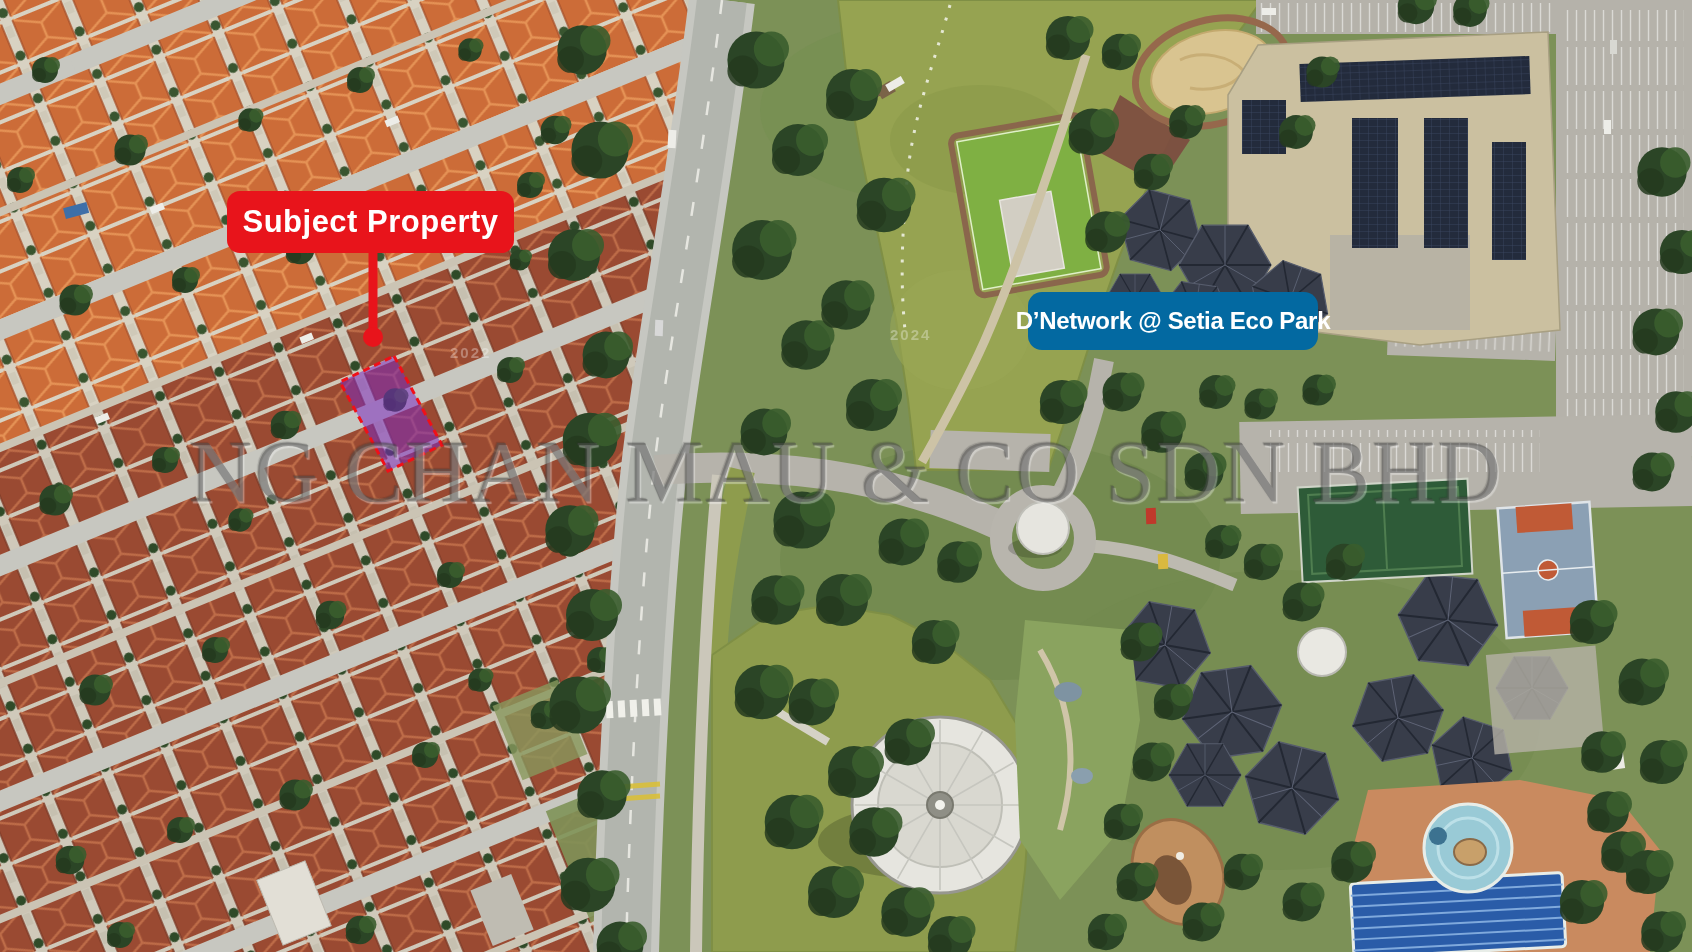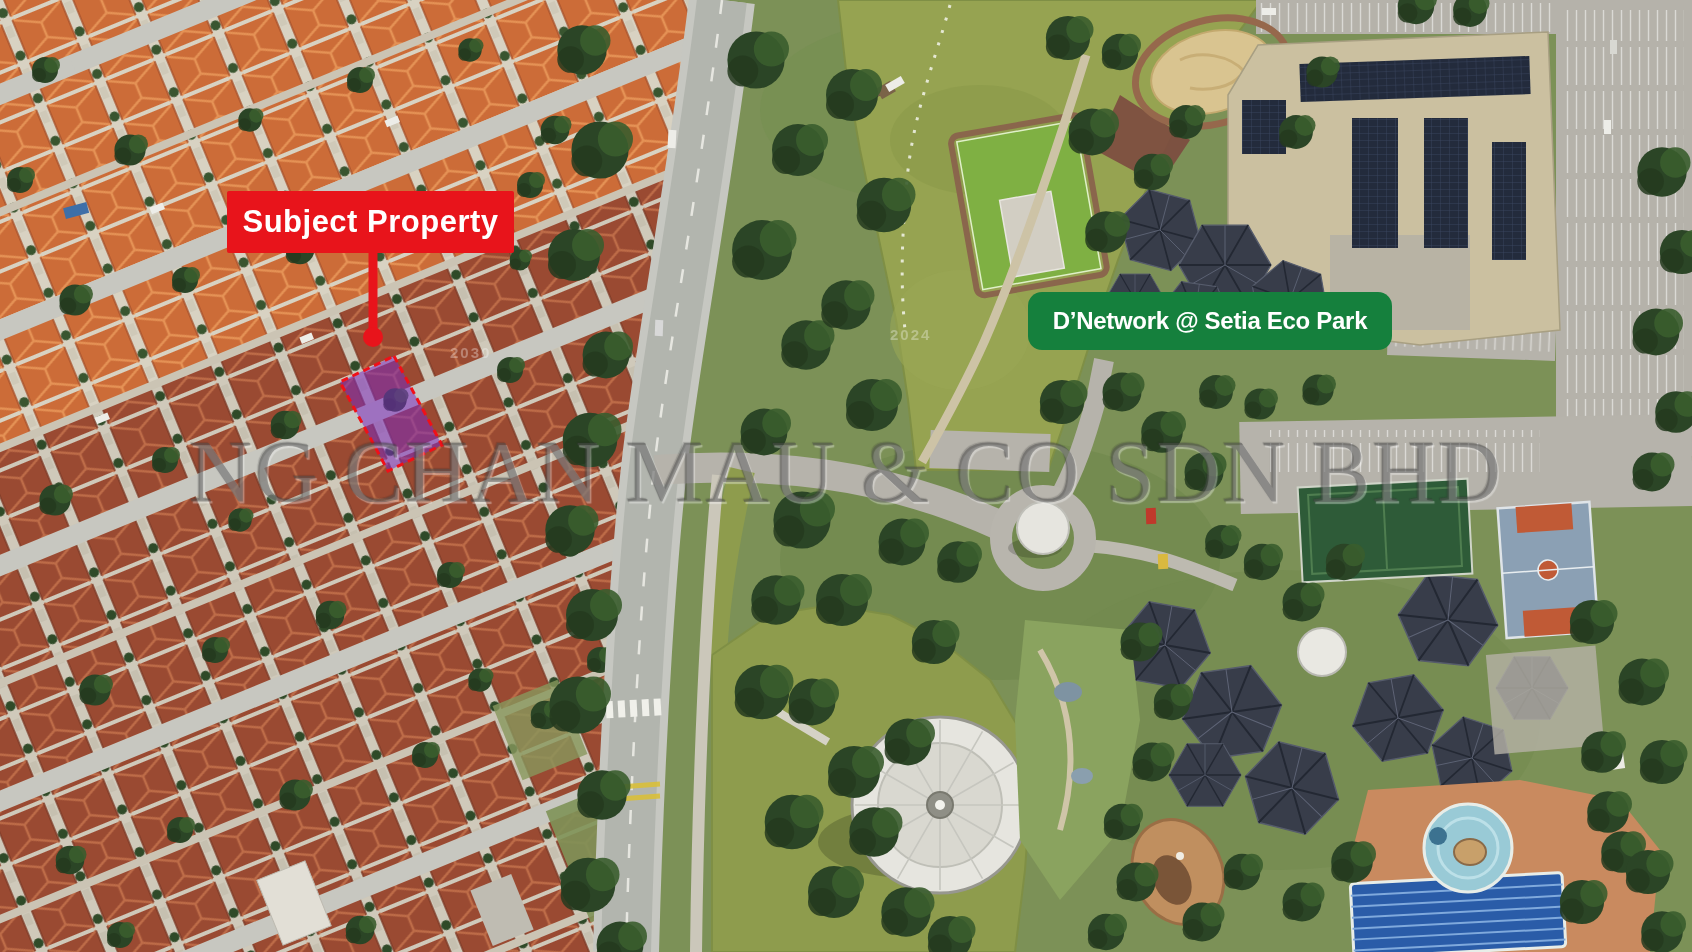--- a/index.html
+++ b/index.html
@@ -3,23 +3,23 @@
 <meta charset="utf-8">
 <style>
   * { margin:0; padding:0; box-sizing:border-box; }
   html,body { width:1692px; height:952px; overflow:hidden; background:#7C9157; }
   .stage { position:relative; width:1692px; height:952px; overflow:hidden;
            font-family:"Liberation Sans", sans-serif; }
   .stage svg.layer { position:absolute; left:0; top:0; }
   .callout { position:absolute; display:flex; align-items:center; justify-content:center;
              color:#fff; font-weight:700; white-space:nowrap; }
   .callout--subject { left:227px; top:191px; width:287px; height:62px;
-             background:#E8141B; border-radius:2px; font-size:31px; letter-spacing:.5px; }
-  .callout--poi { left:1028px; top:292px; width:364px; height:58px;
-             background:#15803d; border-radius:14px; font-size:24px; letter-spacing:-.3px; }
+             background:#E8141B; border-radius:13px; font-size:31px; letter-spacing:.5px; }
+  .callout--poi { left:1028px; top:292px; width:290px; height:58px;
+             background:#0369a1; border-radius:14px; font-size:24px; letter-spacing:-.3px; }
   .watermark { position:absolute; left:50%; top:386px; transform:translateX(-50%);
              font-family:"Liberation Serif", serif; font-size:88px; letter-spacing:2px;
              line-height:1; white-space:nowrap; color:rgba(80,80,80,0.45);
              text-shadow:1.5px 1.5px 1px rgba(255,255,255,0.35), -1px -1px 1px rgba(40,40,40,0.22);margin-top:42px; }
   .imagery-mark { position:absolute; font-size:15px; letter-spacing:2px;
              color:rgba(255,255,255,0.32); font-weight:700; }
   .imagery-mark--left { left:450px; top:344px; }
   .imagery-mark--center { left:890px; top:326px; }
 </style>
 </head>
@@ -420,18 +420,18 @@
 </svg>
 
 <div class="callout callout--subject">
   <span>Subject Property</span>
 </div>
 
 <div class="callout callout--poi">
   <span>D’Network @ Setia Eco Park</span>
 </div>
 
-<span class="imagery-mark imagery-mark--left">2030</span>
+<span class="imagery-mark imagery-mark--left">2022</span>
 <span class="imagery-mark imagery-mark--center">2024</span>
 
 <div class="watermark">NG CHAN MAU &amp; CO SDN BHD</div>
 
 </div>
 
 </body></html>

